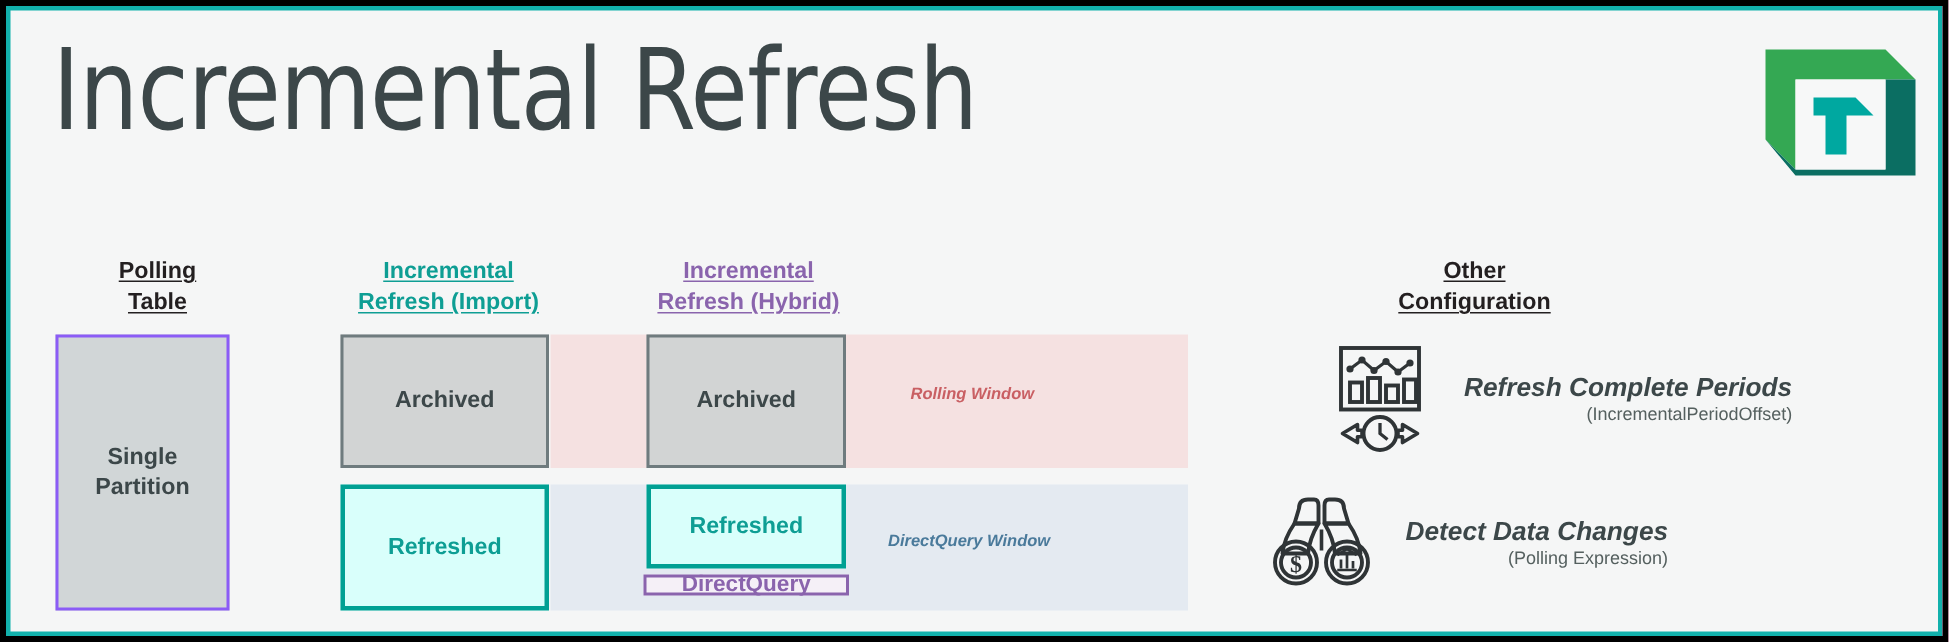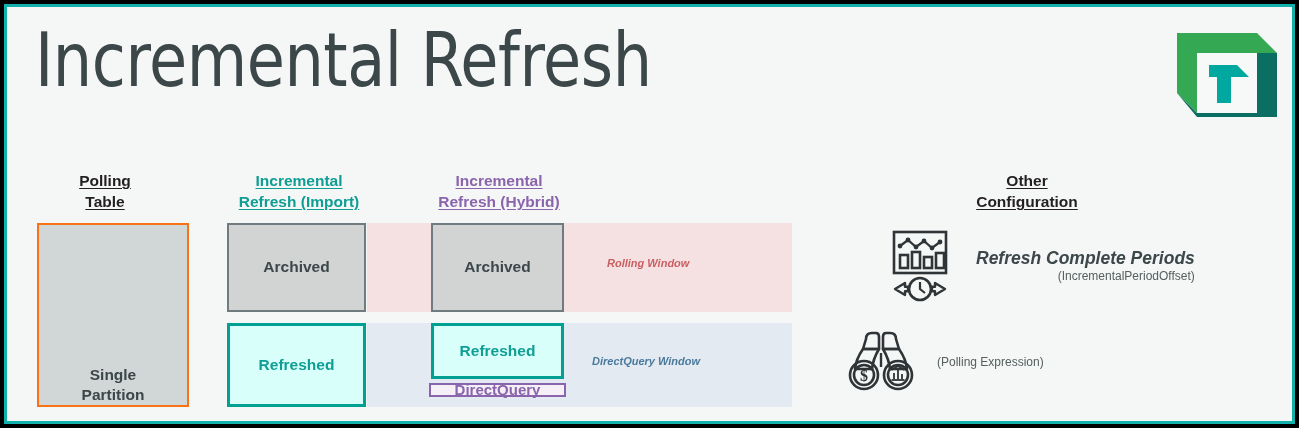--- a/index.html
+++ b/index.html
@@ -62,21 +62,21 @@
     line-height: 1.37;
     white-space: nowrap;
   }
   .col-head span {
     text-decoration: underline;
     text-underline-offset: 2px;
   }
   #head-normal   { left: 24px;  top: 163px; width: 148px; color: #231f20; }
   #head-import   { left: 206px; top: 163px; width: 172px; color: #0e9e94; }
   #head-hybrid   { left: 404px; top: 163px; width: 176px; color: #8a64ad; }
-  #head-other    { left: 887px; top: 163px; width: 266px; color: #231f20; }
+  #head-other    { left: 843px; top: 163px; width: 266px; color: #231f20; }
 
   
   .band {
     position: absolute;
   }
   #band-rolling {
     left: 360px; top: 216px; width: 425px; height: 89px;
     background: #f5e1e1;
   }
   #band-incremental {
@@ -105,25 +105,24 @@
     box-sizing: border-box;
     display: flex;
     align-items: center;
     justify-content: center;
     text-align: center;
     font-size: 15.5px;
     font-weight: bold;
     line-height: 1.3;
   }
   .box-single {
-    left: 30px; top: 216px; width: 152px; height: 184px;
+    left: 30px; top: 216px; width: 116px; height: 184px;
     background: #d1d6d7;
-    border: 2px solid #f97316;
+    border: 2px solid #8b5cf6;
     color: #3c4749;
-    align-items: flex-end;
   }
   .box-archived {
     background: #d2d4d4;
     border: 2px solid #6f7b7e;
     color: #3c4749;
   }
   #box-archived-import { left: 220px; top: 216px; width: 139px; height: 89px; }
   #box-archived-hybrid { left: 424px; top: 216px; width: 133px; height: 89px; }
 
   .box-refreshed {
@@ -285,18 +284,19 @@
           <g fill="none" stroke="#2f3436" stroke-width="1.8">
             <line x1="48.5" y1="55" x2="61.5" y2="55"></line>
             <line x1="51" y1="48" x2="51" y2="54"></line>
             <line x1="55" y1="45" x2="55" y2="54"></line>
             <line x1="59" y1="49" x2="59" y2="54"></line>
             <polyline points="48.5,45 55,41 61.5,45"></polyline>
           </g>
         </svg>
       </div>
       <div class="config-text">
+        <div class="config-title">Detect Data Changes</div>
         <div class="config-sub">(Polling Expression)</div>
       </div>
     </div>
 
   </div>
 </div>
 
 </body></html>

